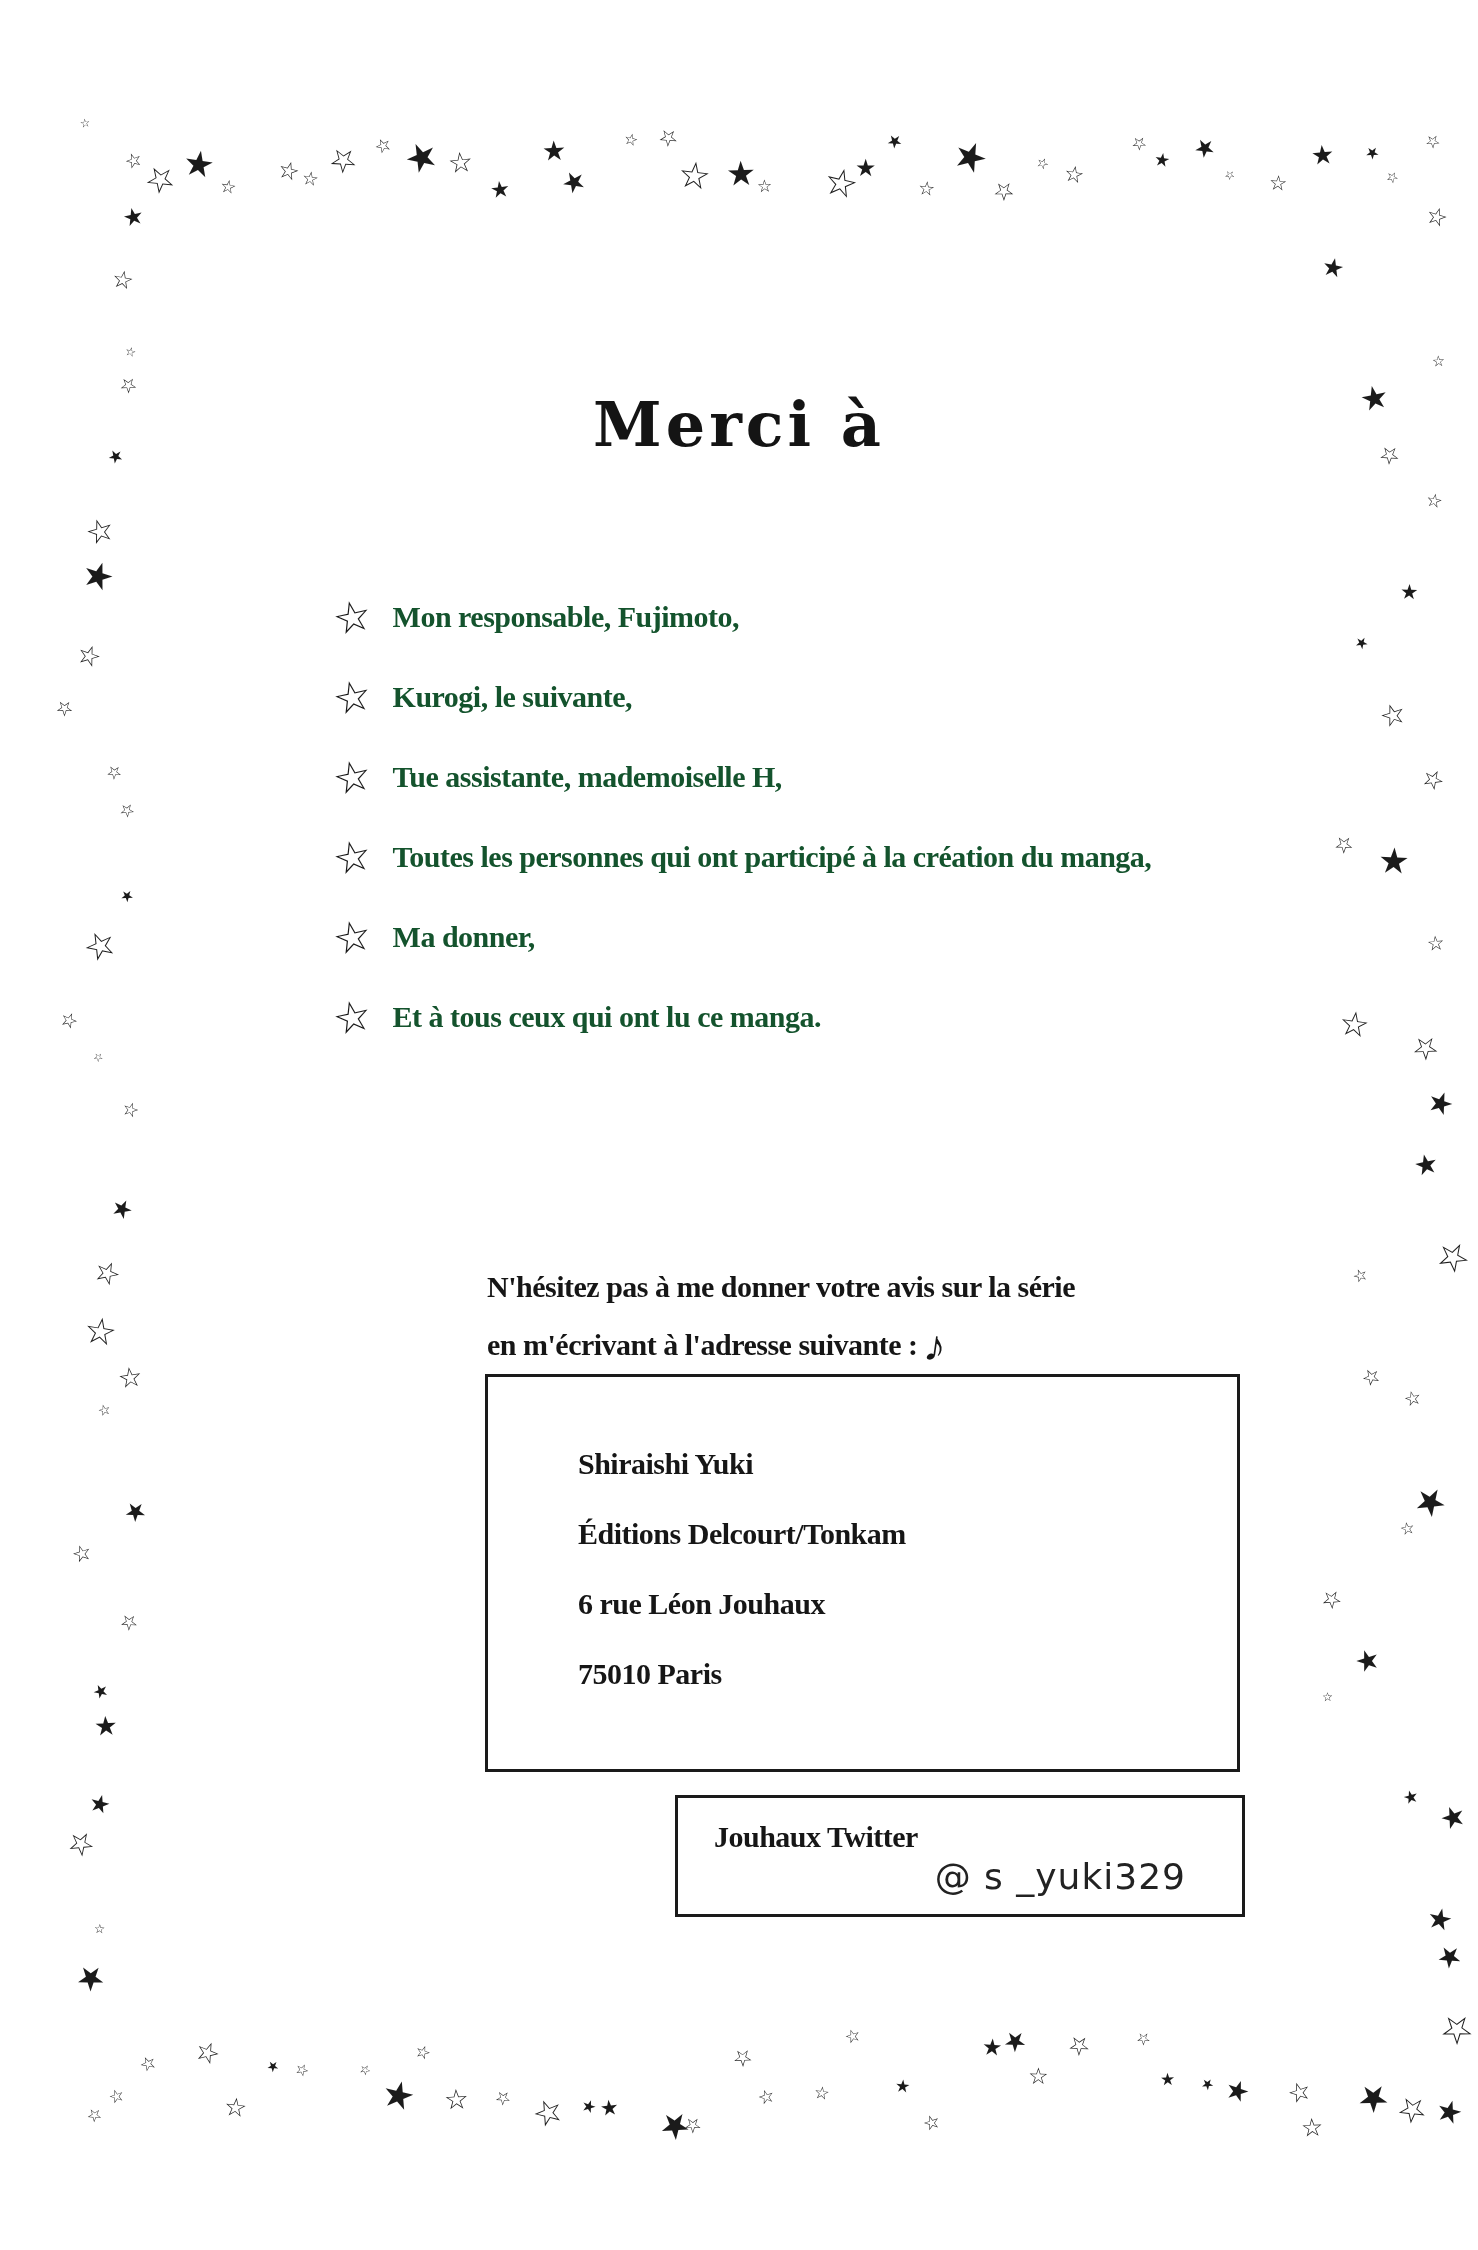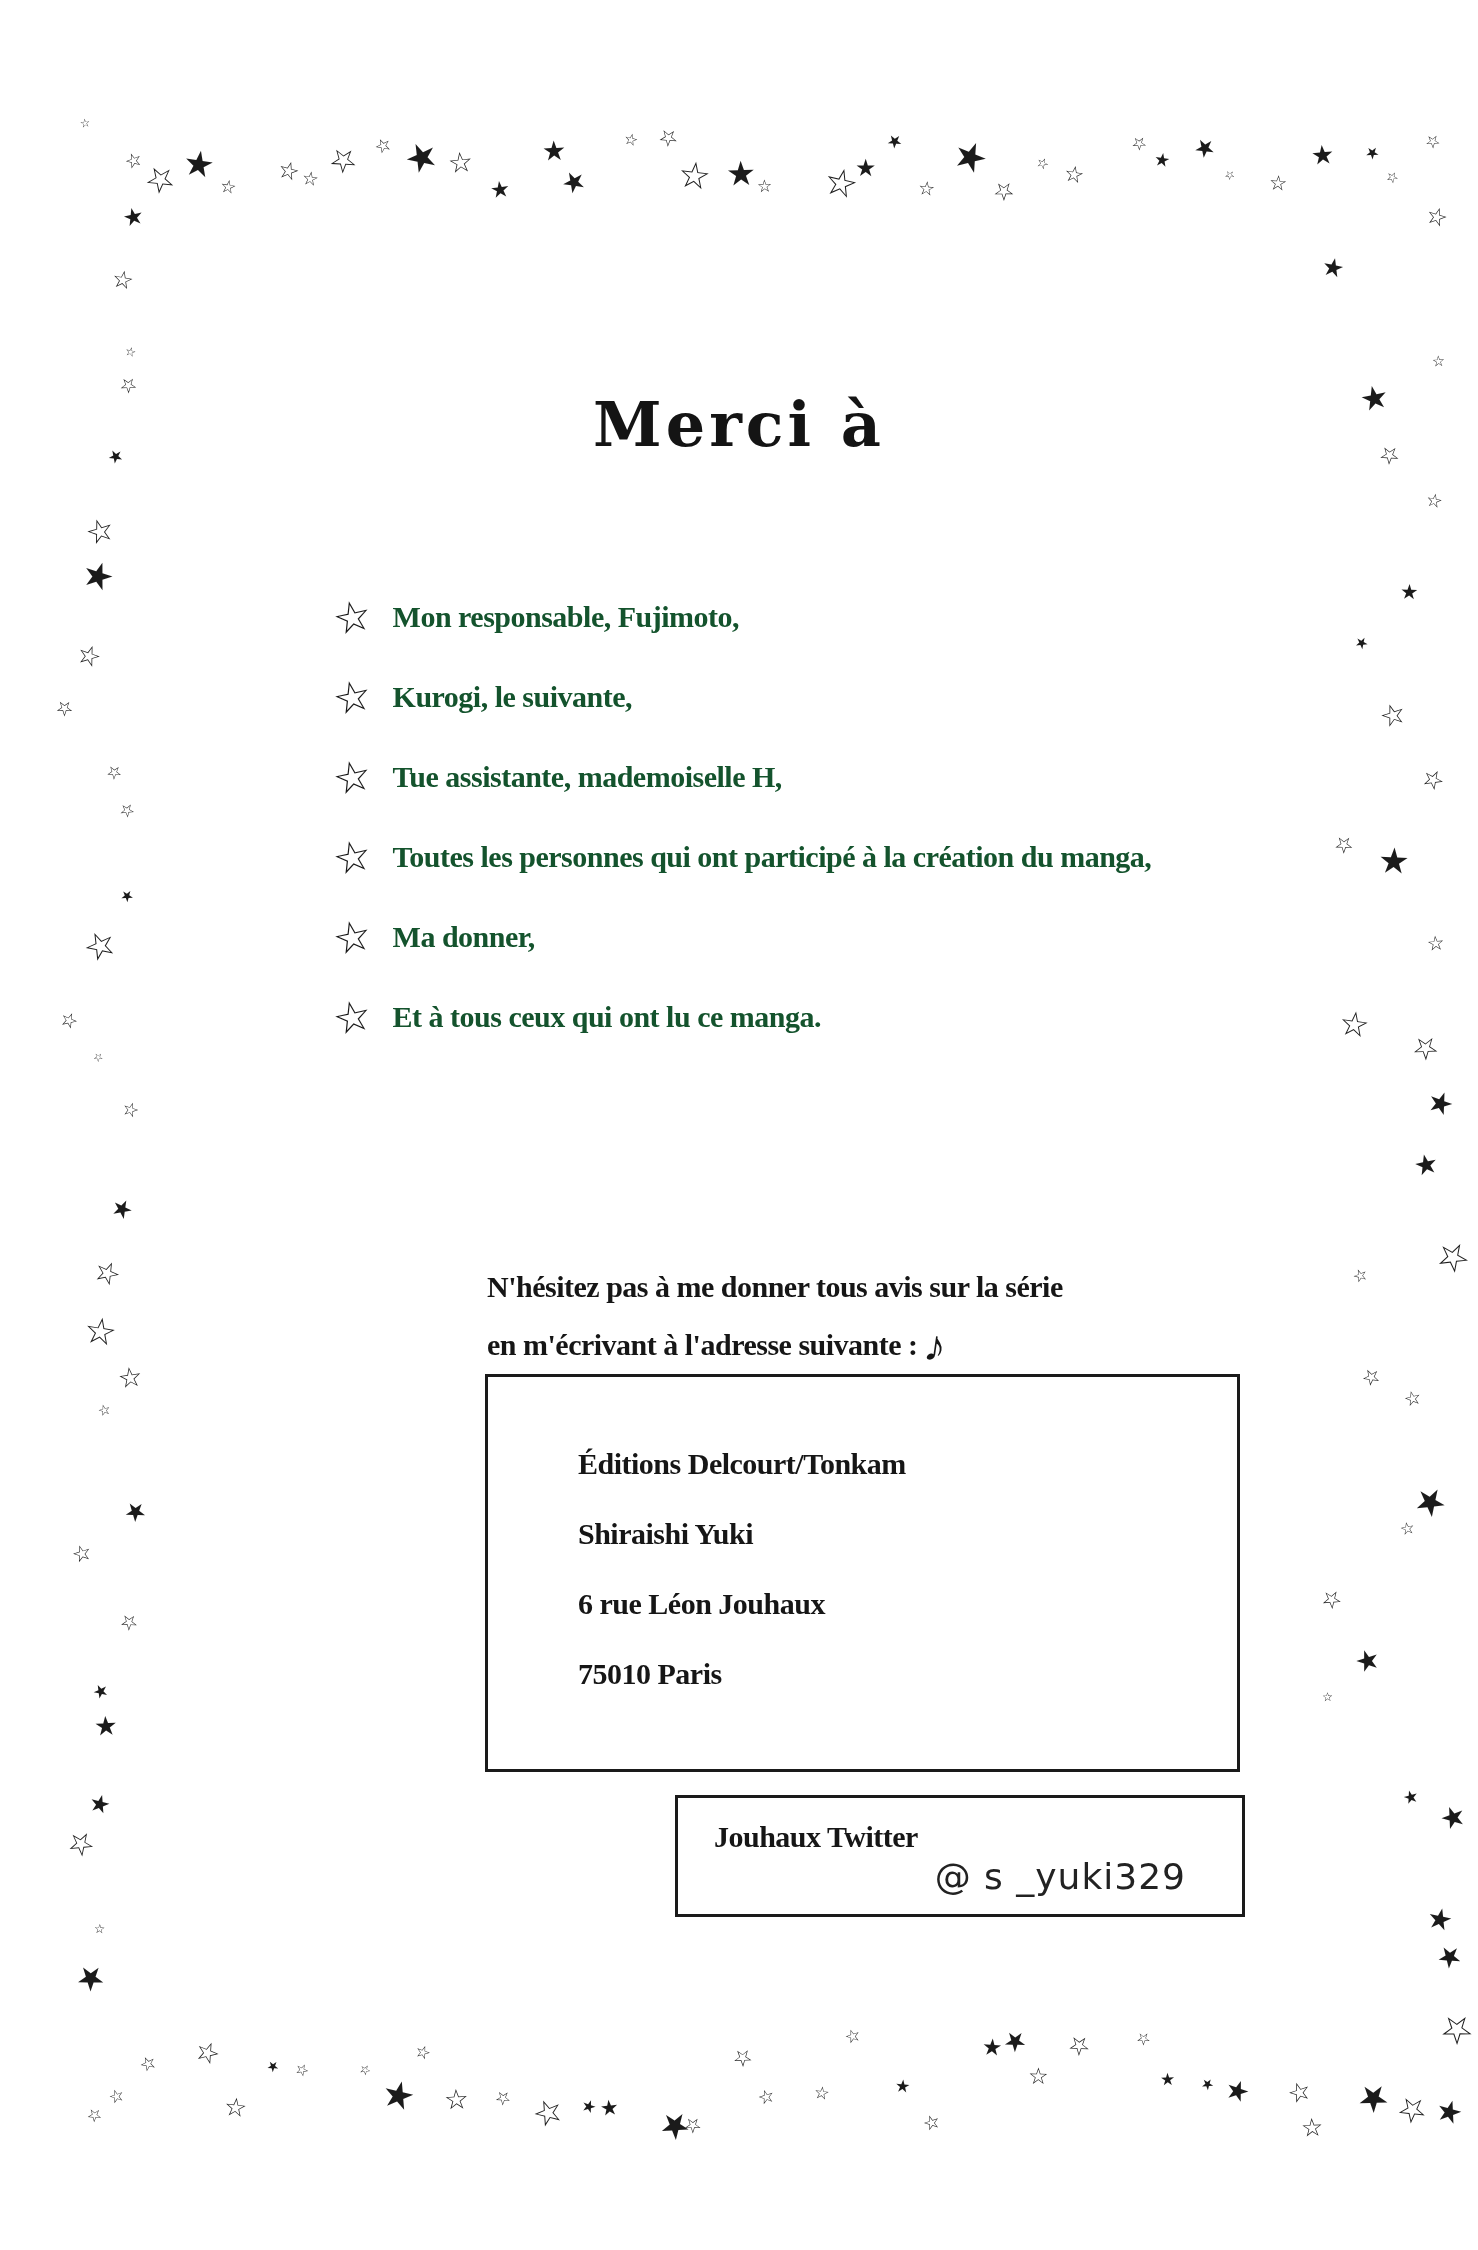--- a/index.html
+++ b/index.html
@@ -315,28 +315,28 @@
       <span class="bullet">☆</span>
       <span class="thanks-text">Ma donner,</span>
     </li>
     <li class="thanks-item">
       <span class="bullet">☆</span>
       <span class="thanks-text">Et à tous ceux qui ont lu ce manga.</span>
     </li>
   </ul>
 
   <div class="feedback">
-    <div>N'hésitez pas à me donner tous avis sur la série</div>
+    <div>N'hésitez pas à me donner votre avis sur la série</div>
     <div><span>en m'écrivant à l'adresse suivante :</span><span class="music-note">♪</span></div>
   </div>
 
   <div class="address-box">
     <div class="address-lines">
+      <div class="address-line">Shiraishi Yuki</div>
       <div class="address-line">Éditions Delcourt/Tonkam</div>
-      <div class="address-line">Shiraishi Yuki</div>
       <div class="address-line">6 rue Léon Jouhaux</div>
       <div class="address-line">75010 Paris</div>
     </div>
   </div>
 
   <div class="twitter-box">
     <div class="twitter-label">Jouhaux Twitter</div>
     <div class="twitter-handle">@ s _yuki329</div>
   </div>
 

